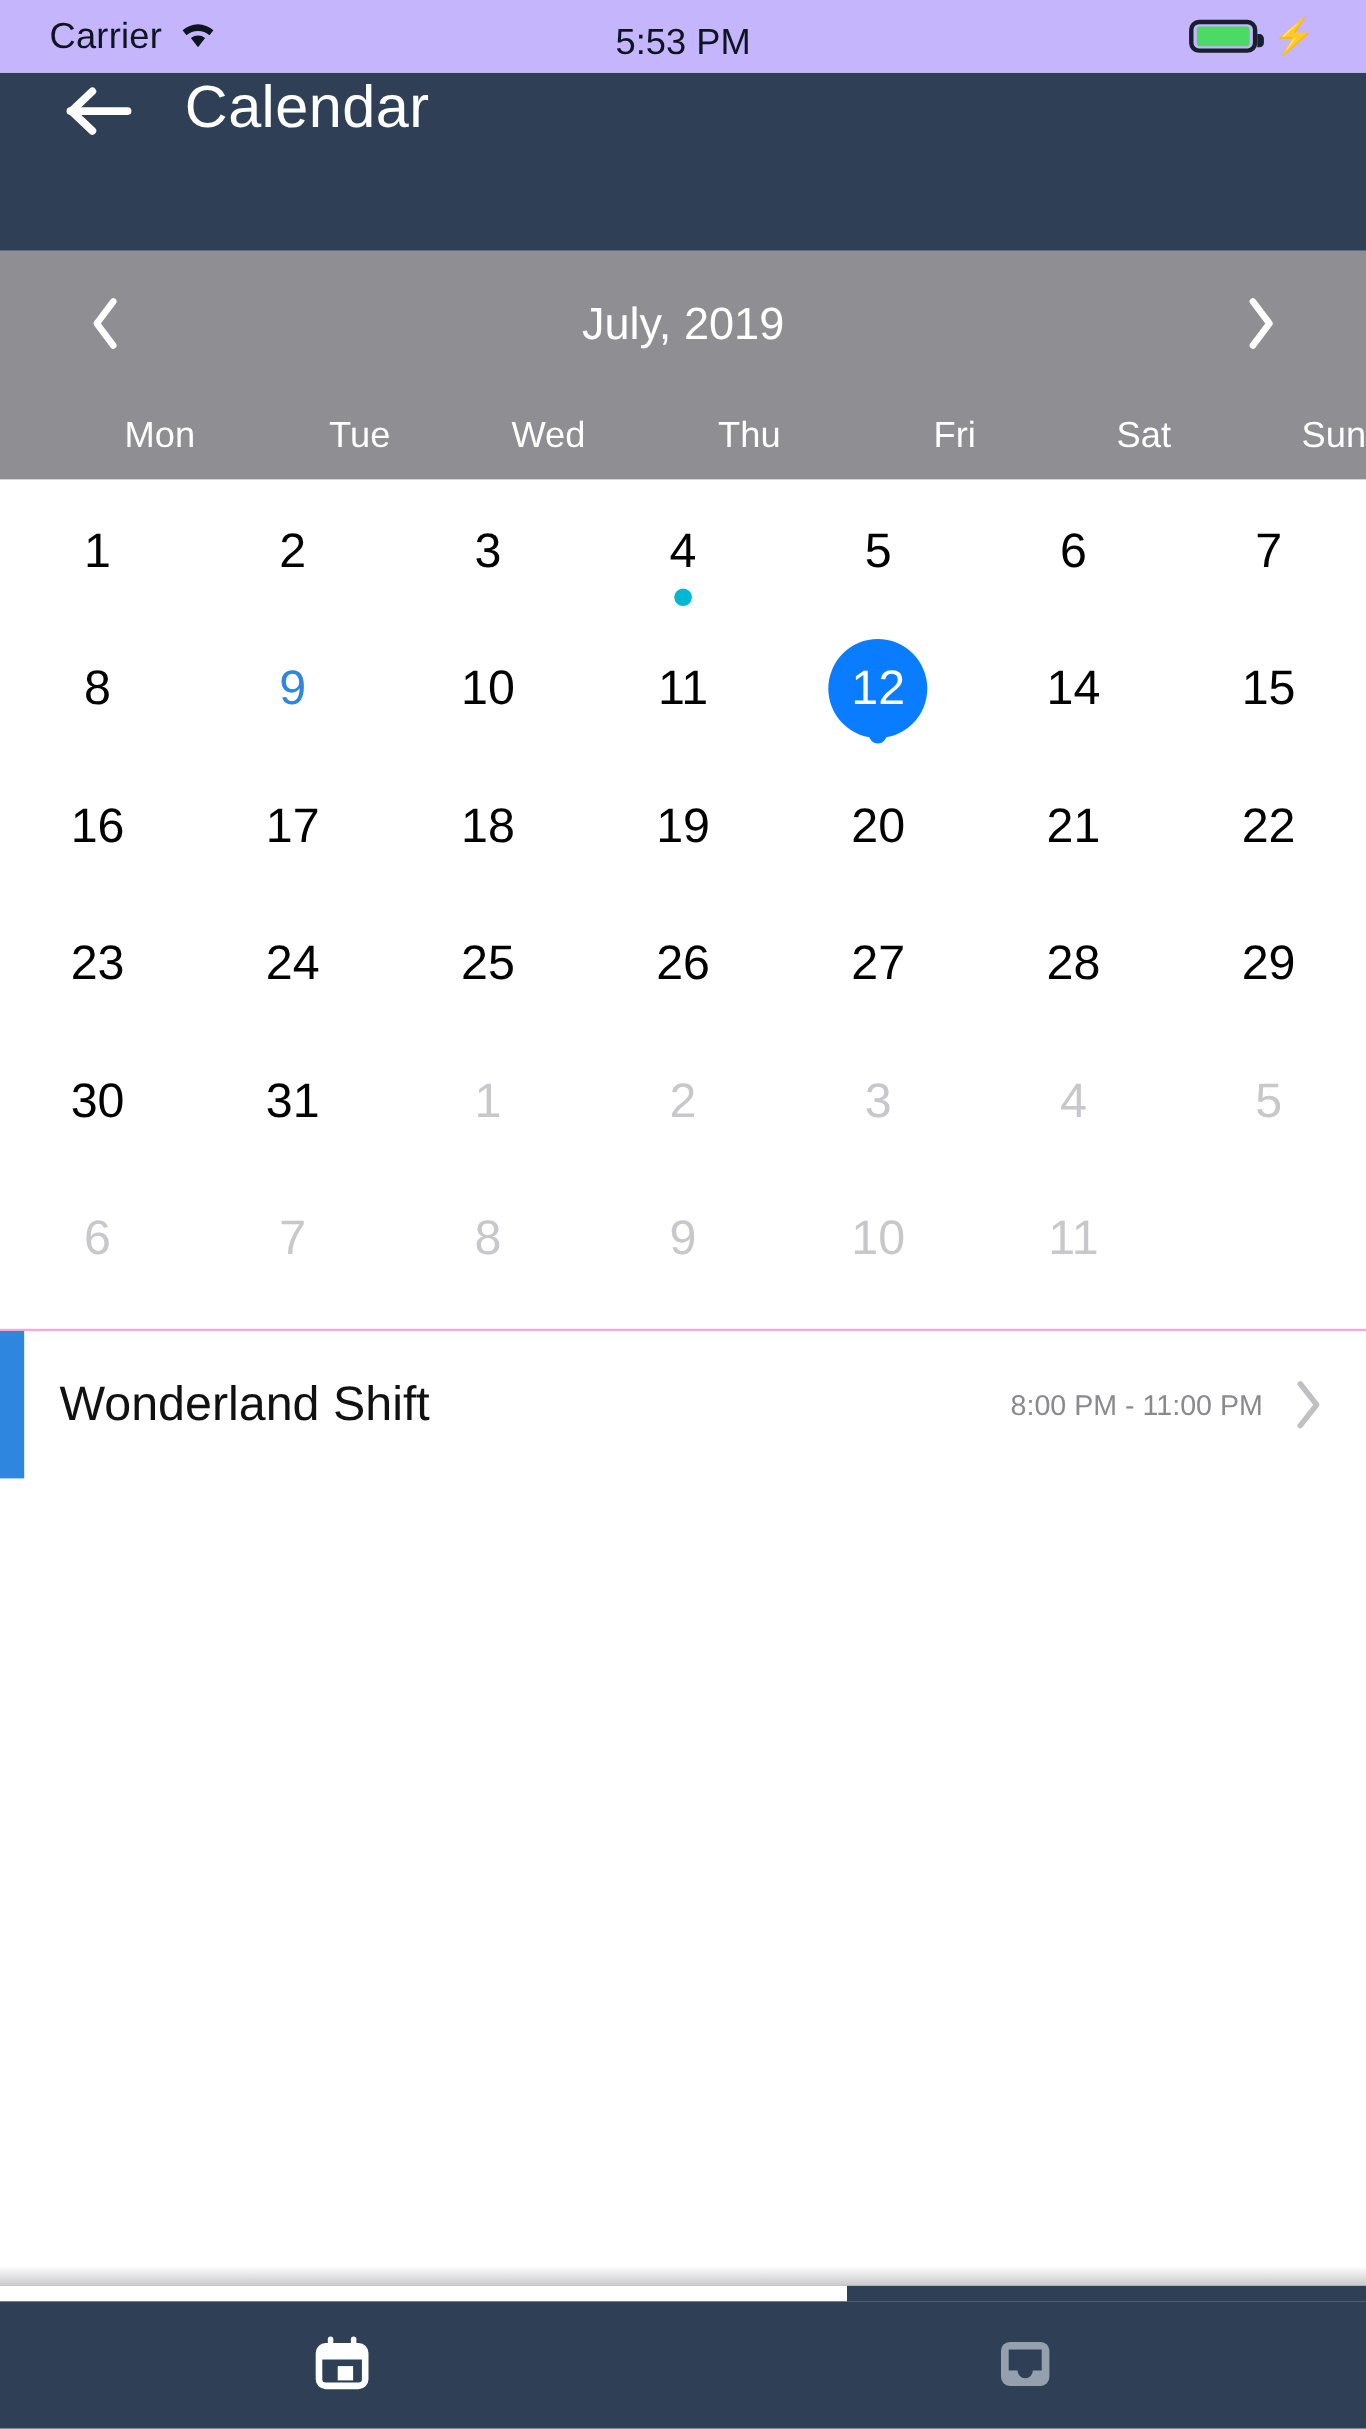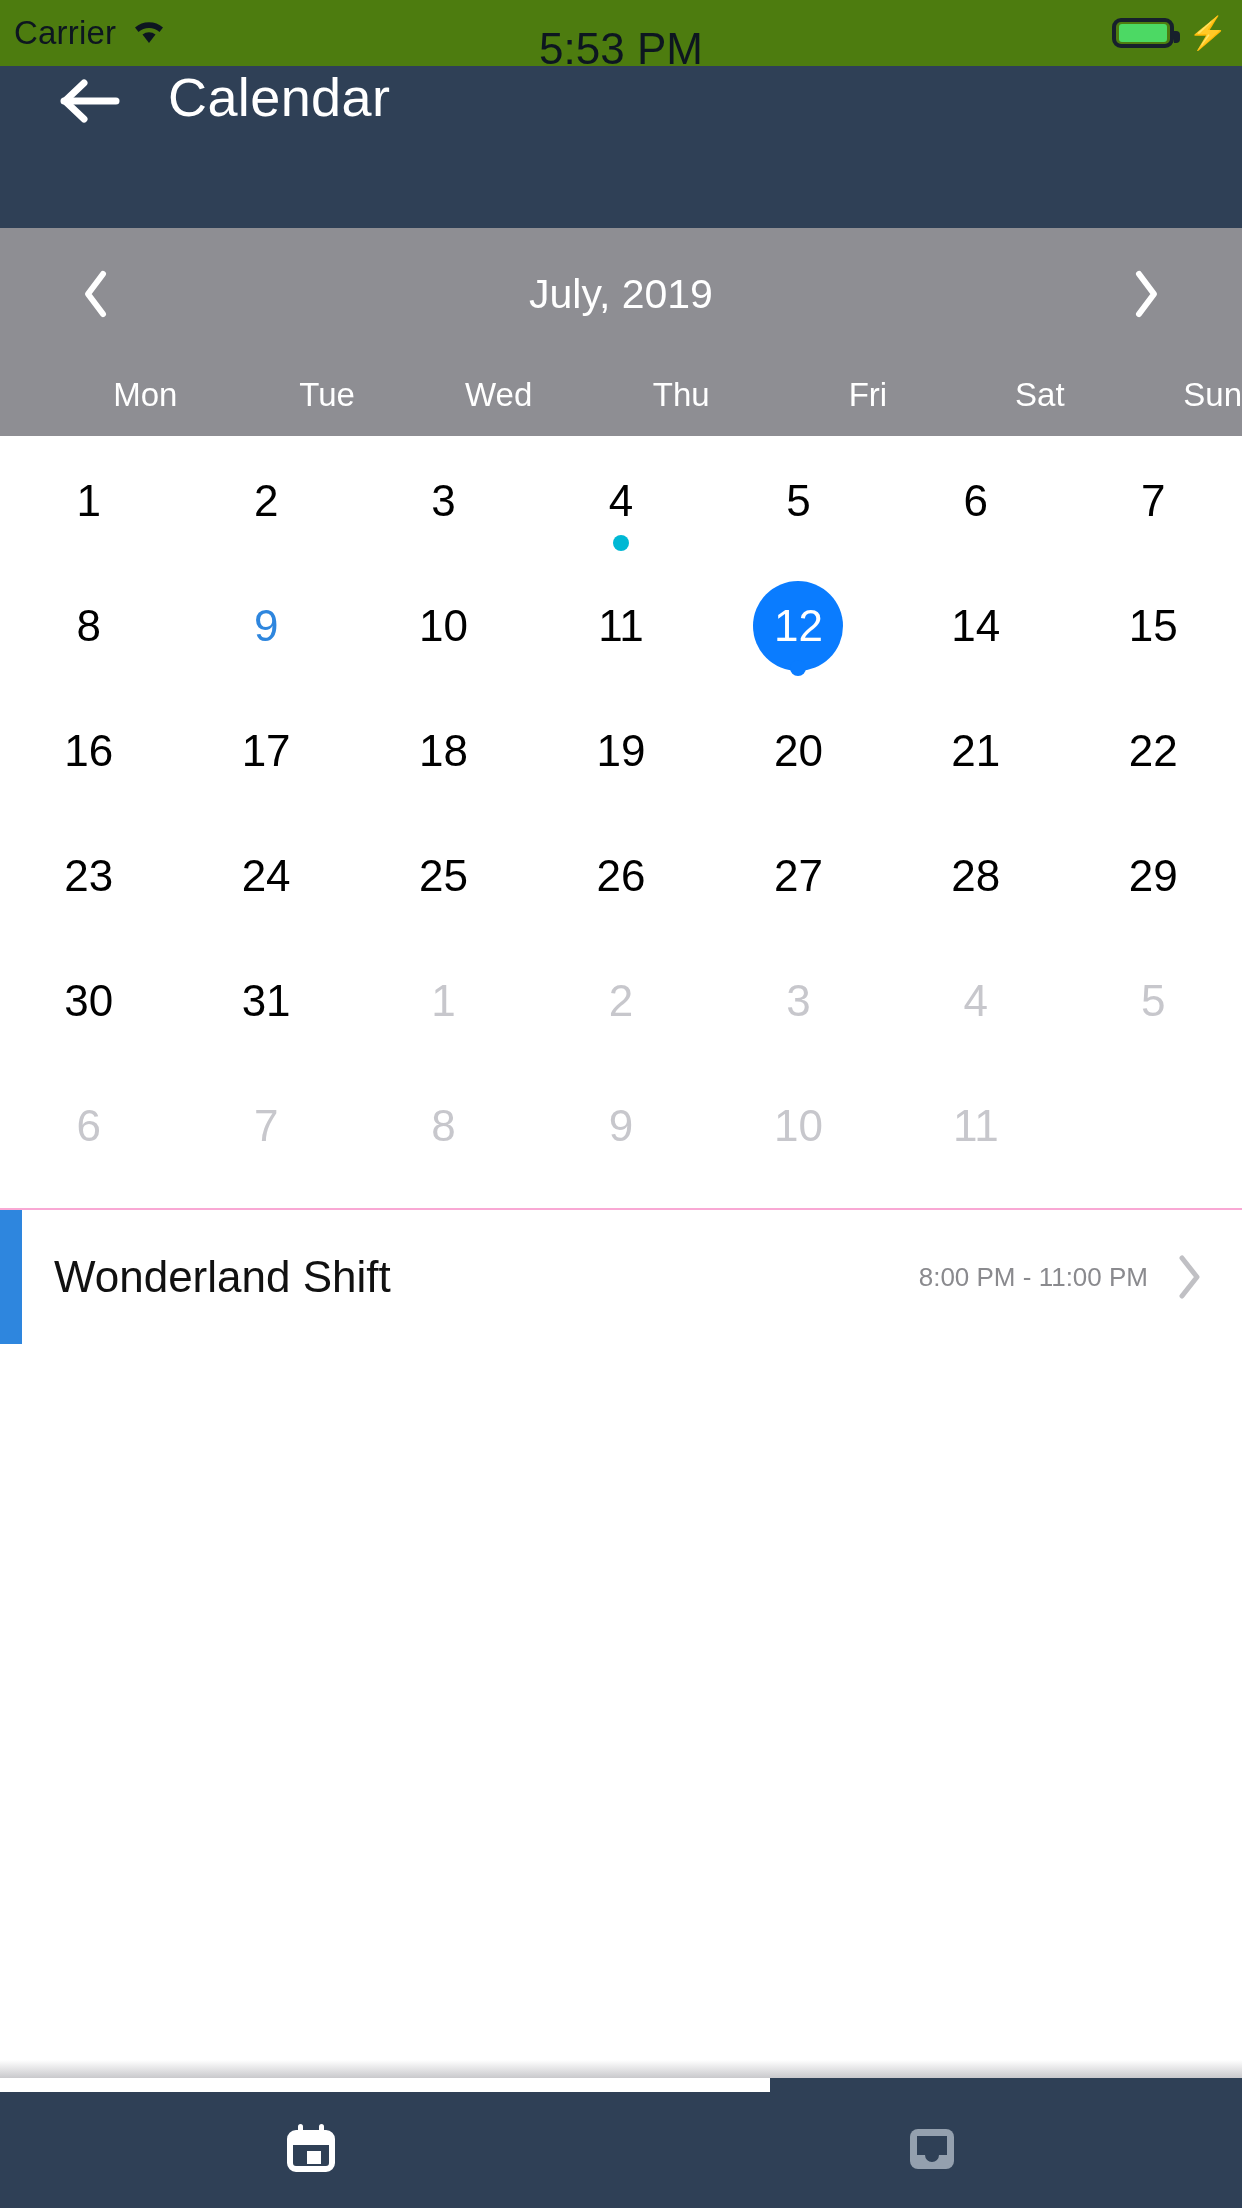--- a/index.html
+++ b/index.html
@@ -8,31 +8,31 @@
     background:#ffffff;
     font-family:"Liberation Sans", sans-serif;
     overflow:hidden;
   }
   #app { position:relative; width:1242px; height:2208px; background:#ffffff; }
 
   
   .statusbar{
     position:relative;
     height:66px;
-    background:#4d7c0f;
+    background:#c4b5fd;
     display:flex; align-items:center;
-    padding:0 14px;
+    padding:0 45px;
   }
   .sb-left{ display:flex; align-items:center; gap:14px; }
   .sb-carrier{ font-size:33px; color:#0d1620; letter-spacing:0.2px; }
   .sb-wifi{ display:block; }
   .sb-time{
-    position:absolute; left:0; right:0; top:16px; height:66px;
+    position:absolute; left:0; right:0; top:5px; height:66px;
     display:flex; align-items:center; justify-content:center;
-    font-size:44px; color:#0d1620; font-weight:400; pointer-events:none;
+    font-size:33px; color:#0d1620; font-weight:400; pointer-events:none;
   }
   .sb-right{
     margin-left:auto; display:flex; align-items:center; gap:8px;
   }
   .battery{
     position:relative; width:62px; height:30px;
     border:4px solid #17202c; border-radius:9px;
     display:flex; align-items:center;
   }
   .battery::after{

